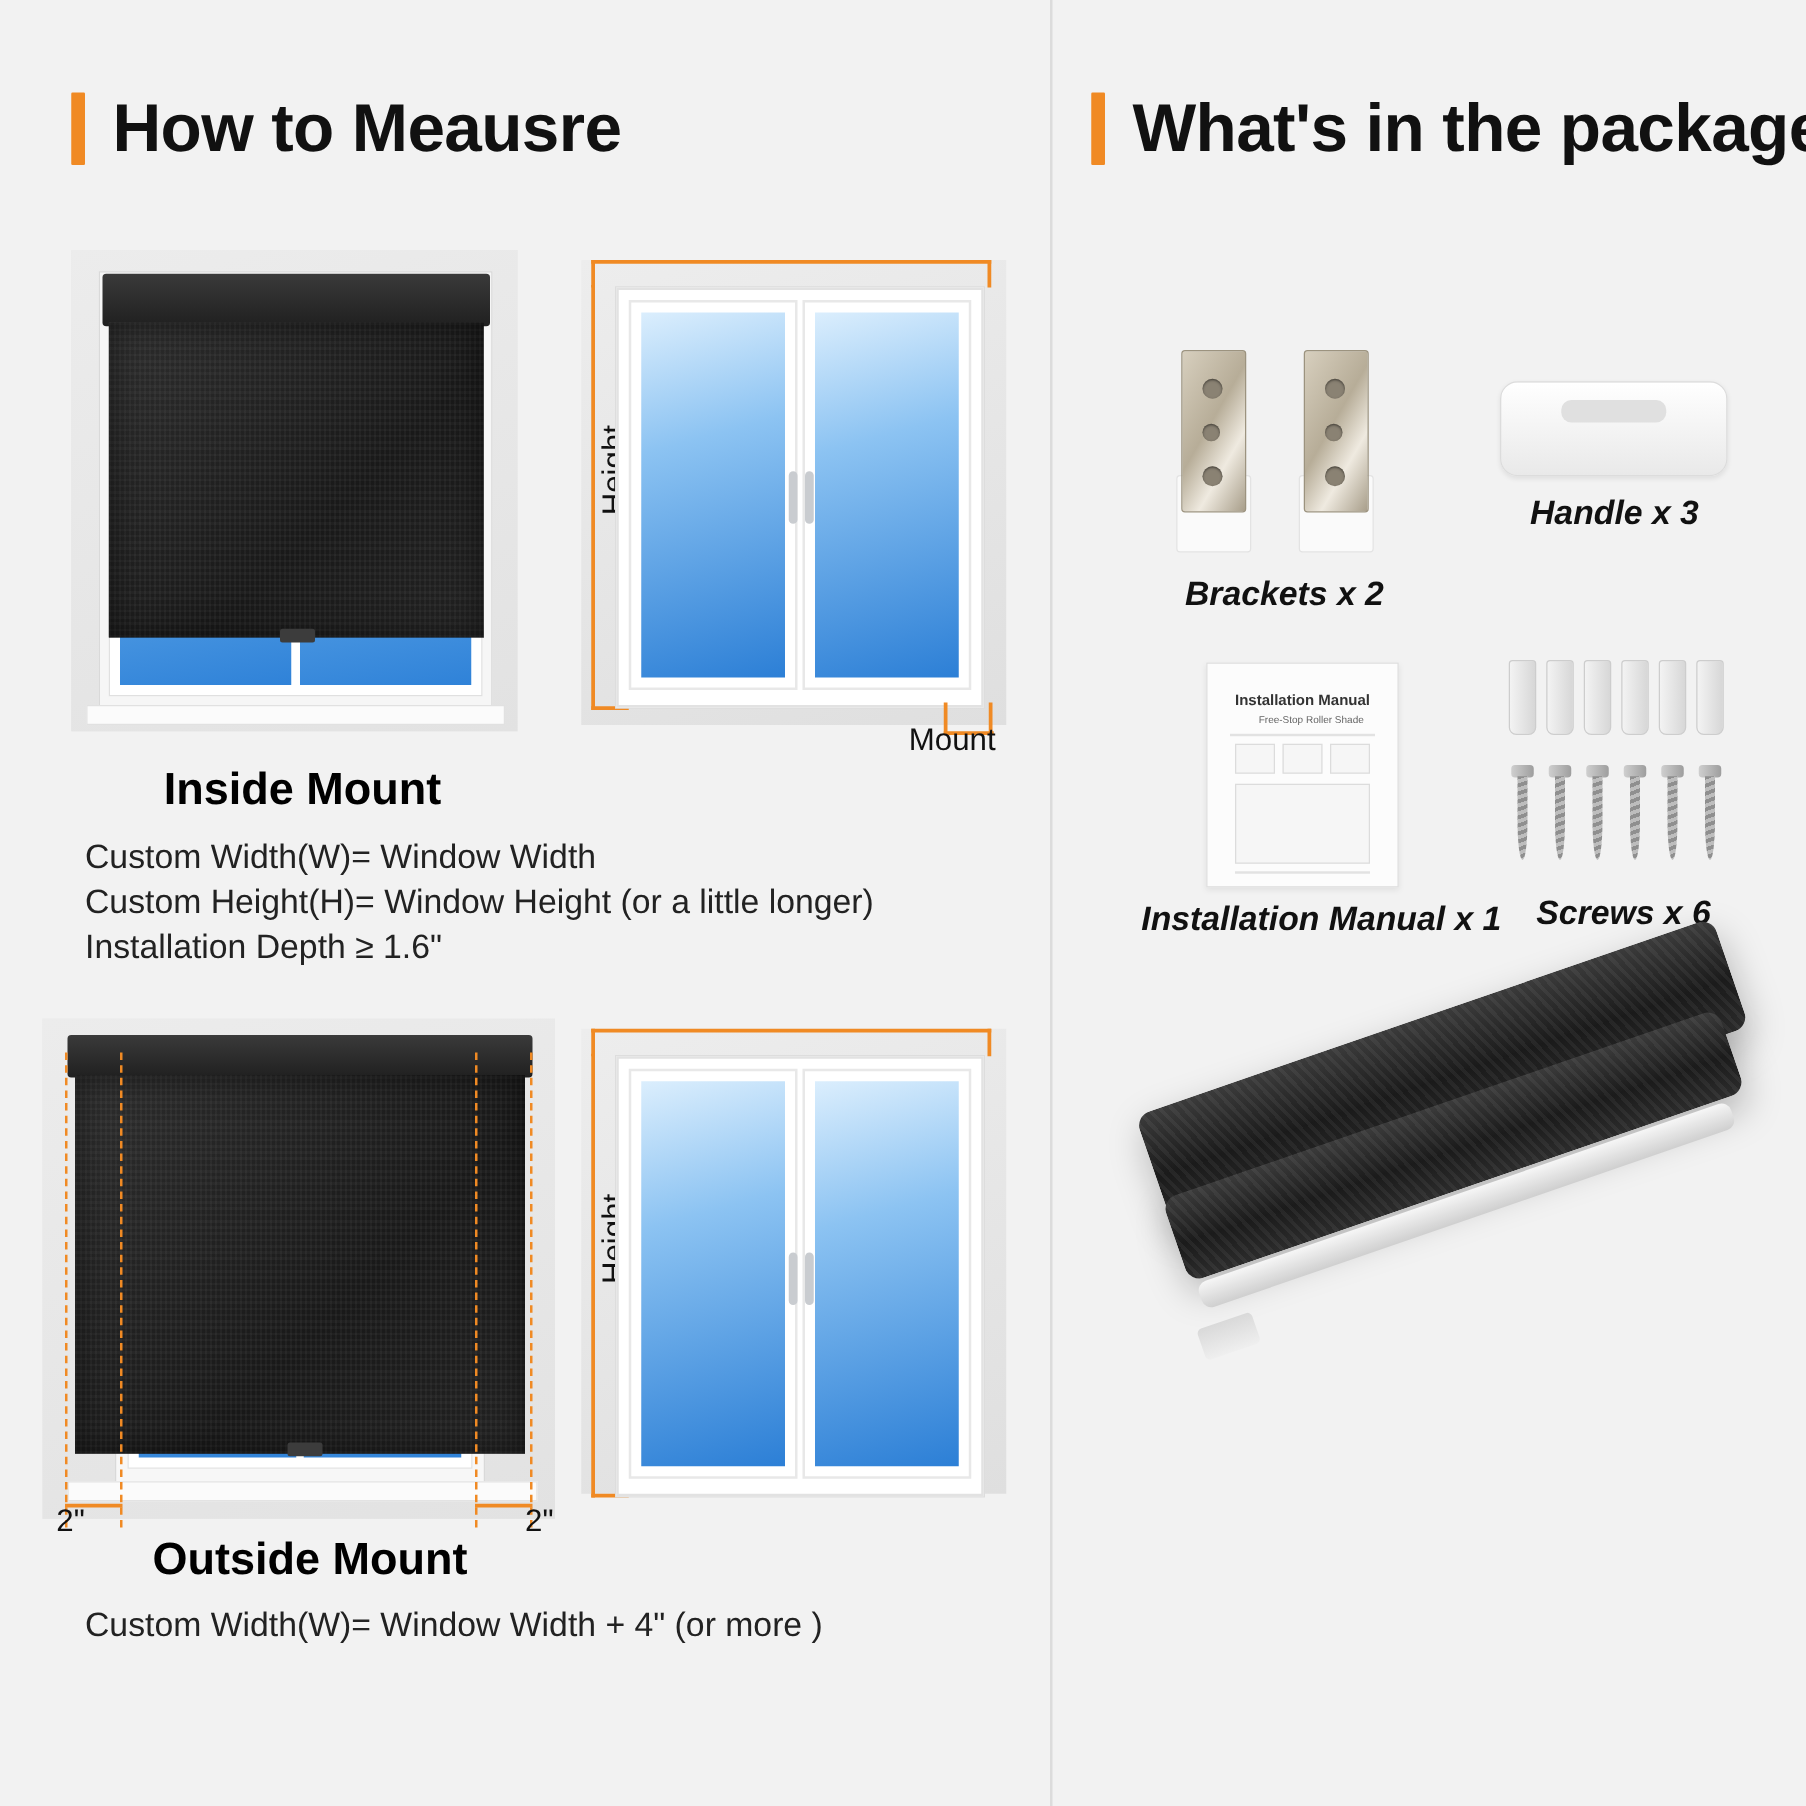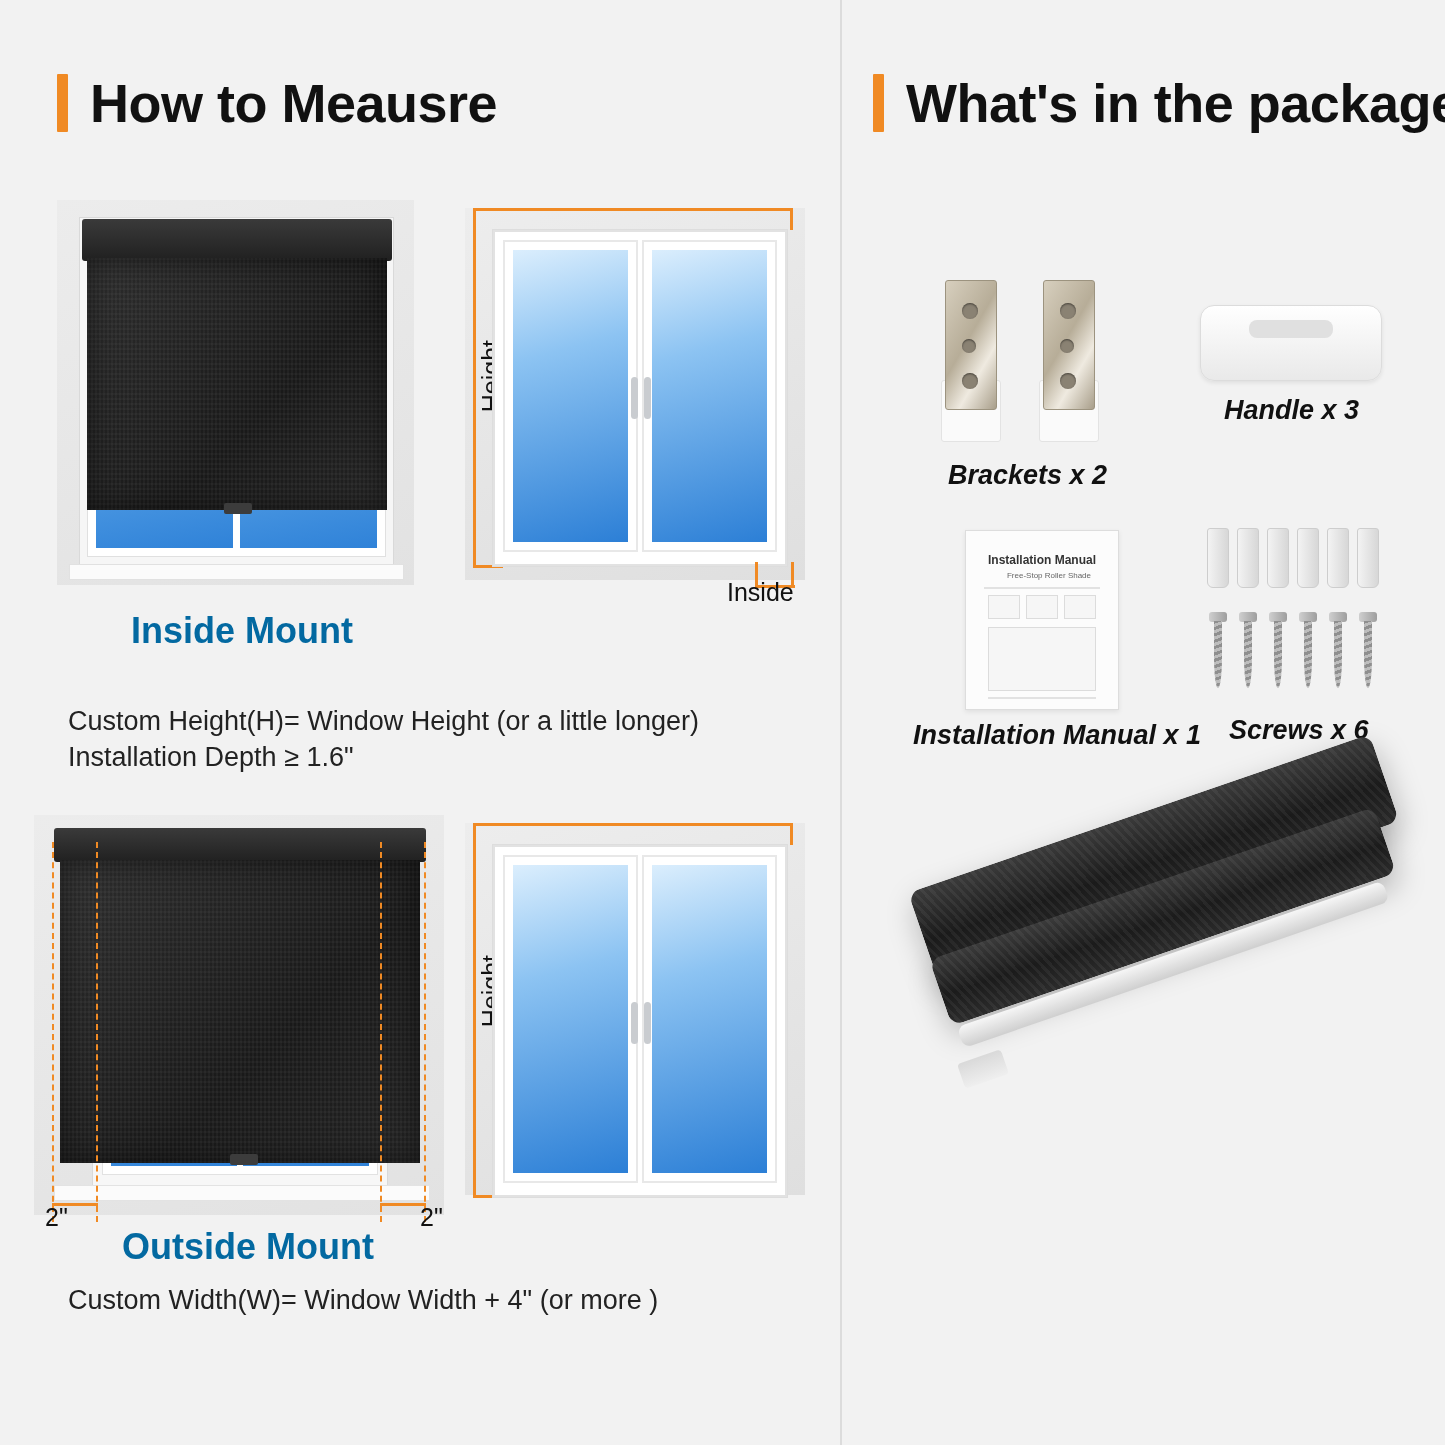--- a/index.html
+++ b/index.html
@@ -14,21 +14,21 @@
   .divider{position:absolute;top:0;left:840px;width:2px;height:1445px;background:#dcdcdc;}
 
   
   .heading{position:absolute;display:flex;align-items:center;}
   .heading .bar{width:11px;height:58px;background:#f08a24;margin-right:22px;border-radius:1px;}
   .heading .txt{font-size:54px;font-weight:bold;letter-spacing:-0.5px;color:#111;white-space:nowrap;}
   #h-left{left:57px;top:72px;}
   #h-right{left:873px;top:72px;}
 
   
-  .mount-title{position:absolute;font-size:36px;font-weight:bold;color:#0369a1;}
+  .mount-title{position:absolute;font-size:36px;font-weight:bold;color:#000000;}
   .spec{position:absolute;font-size:27px;color:#222;white-space:nowrap;}
 
   
   .illus{position:absolute;}
   .blind-wrap{position:absolute;background:#e7e7e7;}
   .wall{position:absolute;inset:0;background:linear-gradient(160deg,#ececec,#e2e2e2);}
   .frame-out{position:absolute;background:#fbfbfb;border:1px solid #d9d9d9;}
   .glass{position:absolute;background:linear-gradient(170deg,#cfe6fb 0%,#6fb3ee 45%,#2f82d8 100%);}
   .shade{position:absolute;background:
       repeating-linear-gradient(90deg, rgba(255,255,255,0.035) 0 2px, rgba(0,0,0,0) 2px 4px),
@@ -130,24 +130,25 @@
       <div class="sash" style="right:8px;top:8px;width:131px;height:308px;">
         <div class="pane" style="left:8px;top:8px;right:8px;bottom:8px;"></div>
       </div>
       <div class="handle-bar" style="left:136px;top:145px;height:42px;"></div>
       <div class="handle-bar" style="left:149px;top:145px;height:42px;"></div>
     </div>
 
     <div class="mark" style="left:300px;top:362px;width:3px;height:26px;"></div>
     <div class="mark" style="left:336px;top:362px;width:3px;height:26px;"></div>
     <div class="mark" style="left:300px;top:385px;width:40px;height:3px;"></div>
-    <div class="mlabel" style="left:272px;top:378px;">Inside</div>
+    <div class="mlabel" style="left:272px;top:378px;">Mount</div>
   </div>
 
   <div class="mount-title" style="left:131px;top:610px;">Inside Mount</div>
+  <div class="spec" style="left:68px;top:670px;">Custom Width(W)= Window Width</div>
   <div class="spec" style="left:68px;top:706px;">Custom Height(H)= Window Height (or a little longer)</div>
   <div class="spec" style="left:68px;top:742px;">Installation Depth ≥ 1.6"</div>
 
   <div class="blind-wrap" style="left:34px;top:815px;width:410px;height:400px;">
     <div class="wall"></div>
 
     <div class="frame-out" style="left:58px;top:40px;right:56px;bottom:22px;background:#f7f7f7;"></div>
     <div class="frame-out" style="left:68px;top:50px;right:66px;bottom:40px;background:#ffffff;border:1px solid #e2e2e2;">
       <div class="glass" style="left:8px;top:8px;width:46%;bottom:8px;"></div>
       <div class="glass" style="right:8px;top:8px;width:46%;bottom:8px;"></div>

